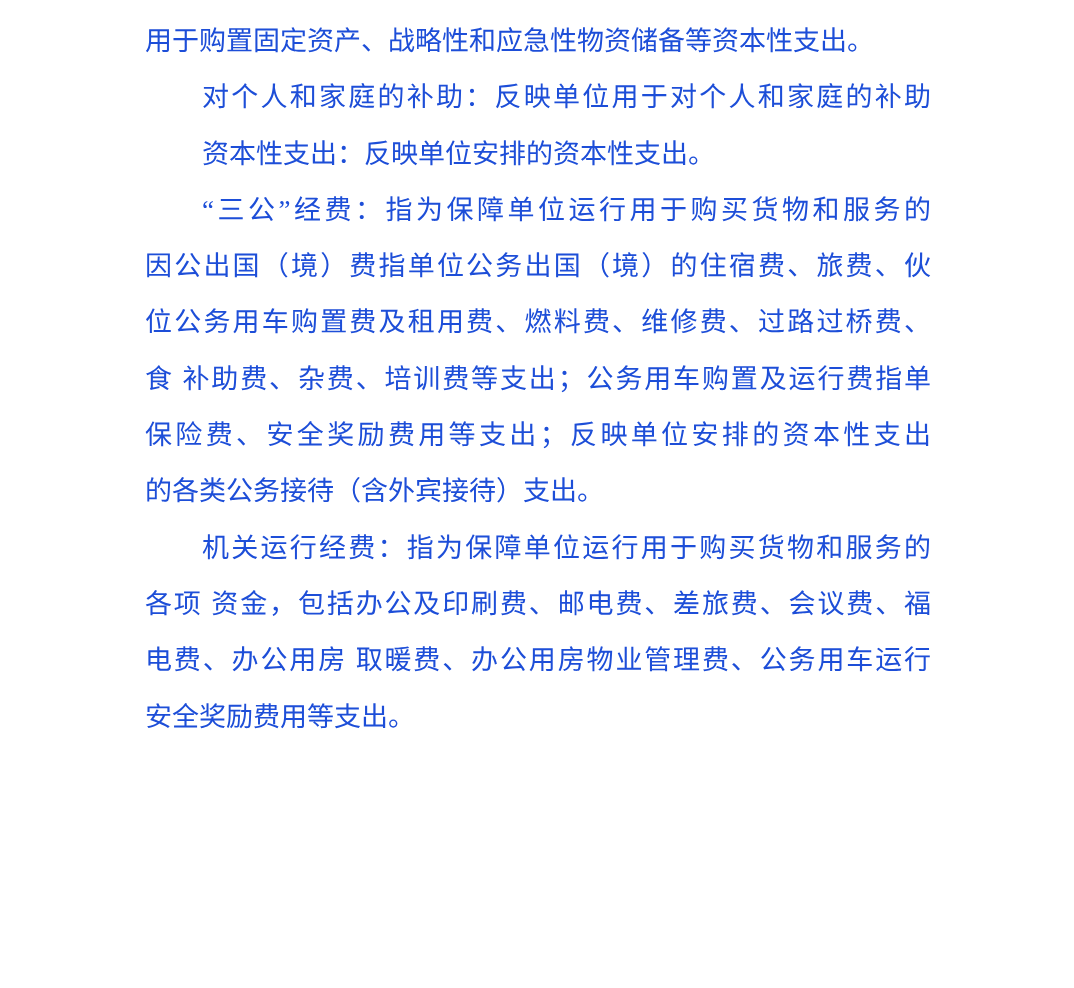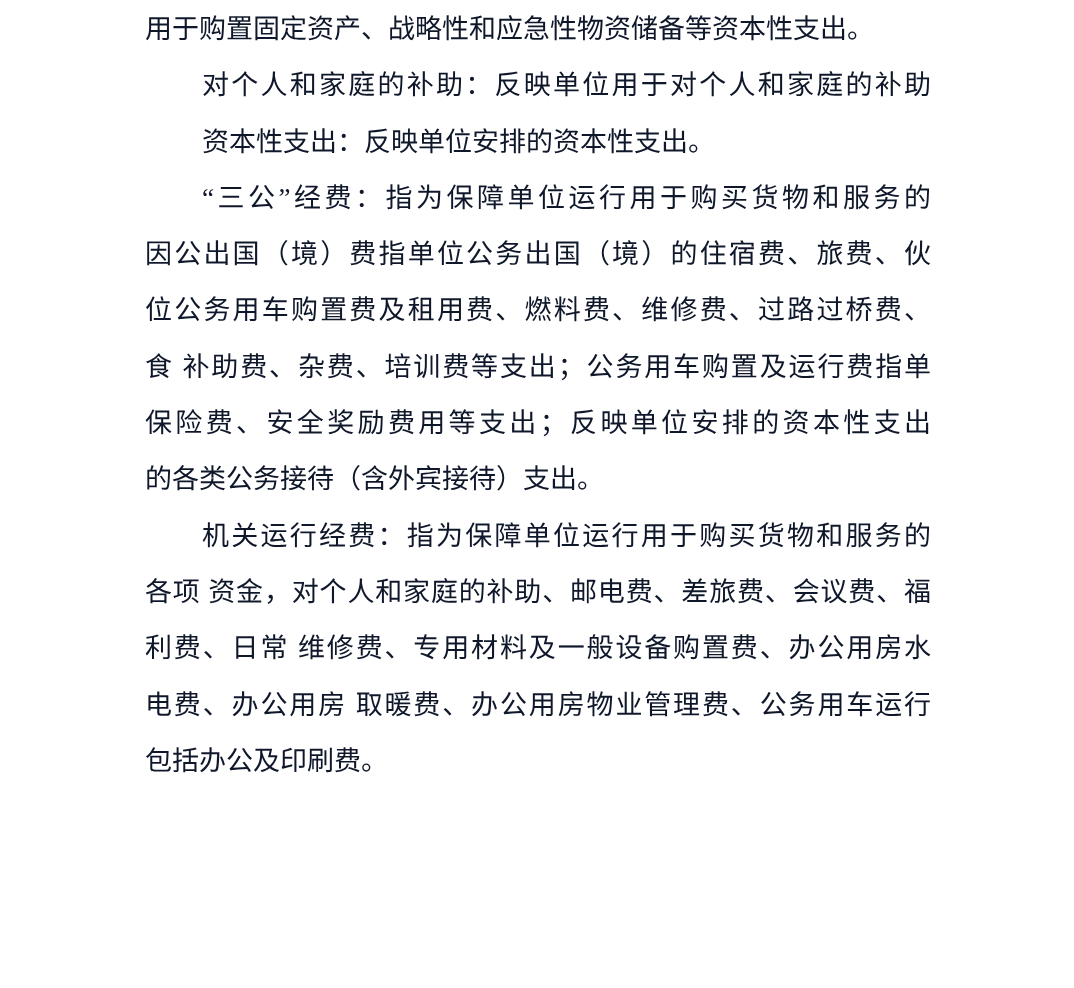--- a/index.html
+++ b/index.html
@@ -11,23 +11,23 @@
     position: relative;
     width: 1074px;
     height: 988px;
     background: #ffffff;
     overflow: hidden;
     font-family: "Liberation Serif", serif;
   }
   .textblock {
     position: absolute;
     left: 145px;
-    top: 1px;
+    top: 13px;
     width: 786px;
-    color: #0f172a;
+    color: #1d4ed8;
   }
   .line {
     height: 56.3px;
     line-height: 56.3px;
     font-size: 27px;
     letter-spacing: 0;
     text-align: justify;
     text-align-last: justify;
     white-space: normal;
     overflow: hidden;
@@ -49,18 +49,17 @@
       <div class="line end">用于购置固定资产、战略性和应急性物资储备等资本性支出。</div>
       <div class="line indent">对个人和家庭的补助：反映单位用于对个人和家庭的补助</div>
       <div class="line indent end">资本性支出：反映单位安排的资本性支出。</div>
       <div class="line indent">“三公”经费：指为保障单位运行用于购买货物和服务的</div>
       <div class="line">因公出国（境）费指单位公务出国（境）的住宿费、旅费、伙</div>
       <div class="line">位公务用车购置费及租用费、燃料费、维修费、过路过桥费、</div>
       <div class="line">食 补助费、杂费、培训费等支出；公务用车购置及运行费指单</div>
       <div class="line">保险费、安全奖励费用等支出；反映单位安排的资本性支出</div>
       <div class="line end">的各类公务接待（含外宾接待）支出。</div>
       <div class="line indent">机关运行经费：指为保障单位运行用于购买货物和服务的</div>
-      <div class="line">各项 资金，对个人和家庭的补助、邮电费、差旅费、会议费、福</div>
-      <div class="line">利费、日常 维修费、专用材料及一般设备购置费、办公用房水</div>
+      <div class="line">各项 资金，包括办公及印刷费、邮电费、差旅费、会议费、福</div>
       <div class="line">电费、办公用房 取暖费、办公用房物业管理费、公务用车运行</div>
-      <div class="line end">包括办公及印刷费。</div>
+      <div class="line end">安全奖励费用等支出。</div>
     </div>
 </div>
 
 </body></html>

